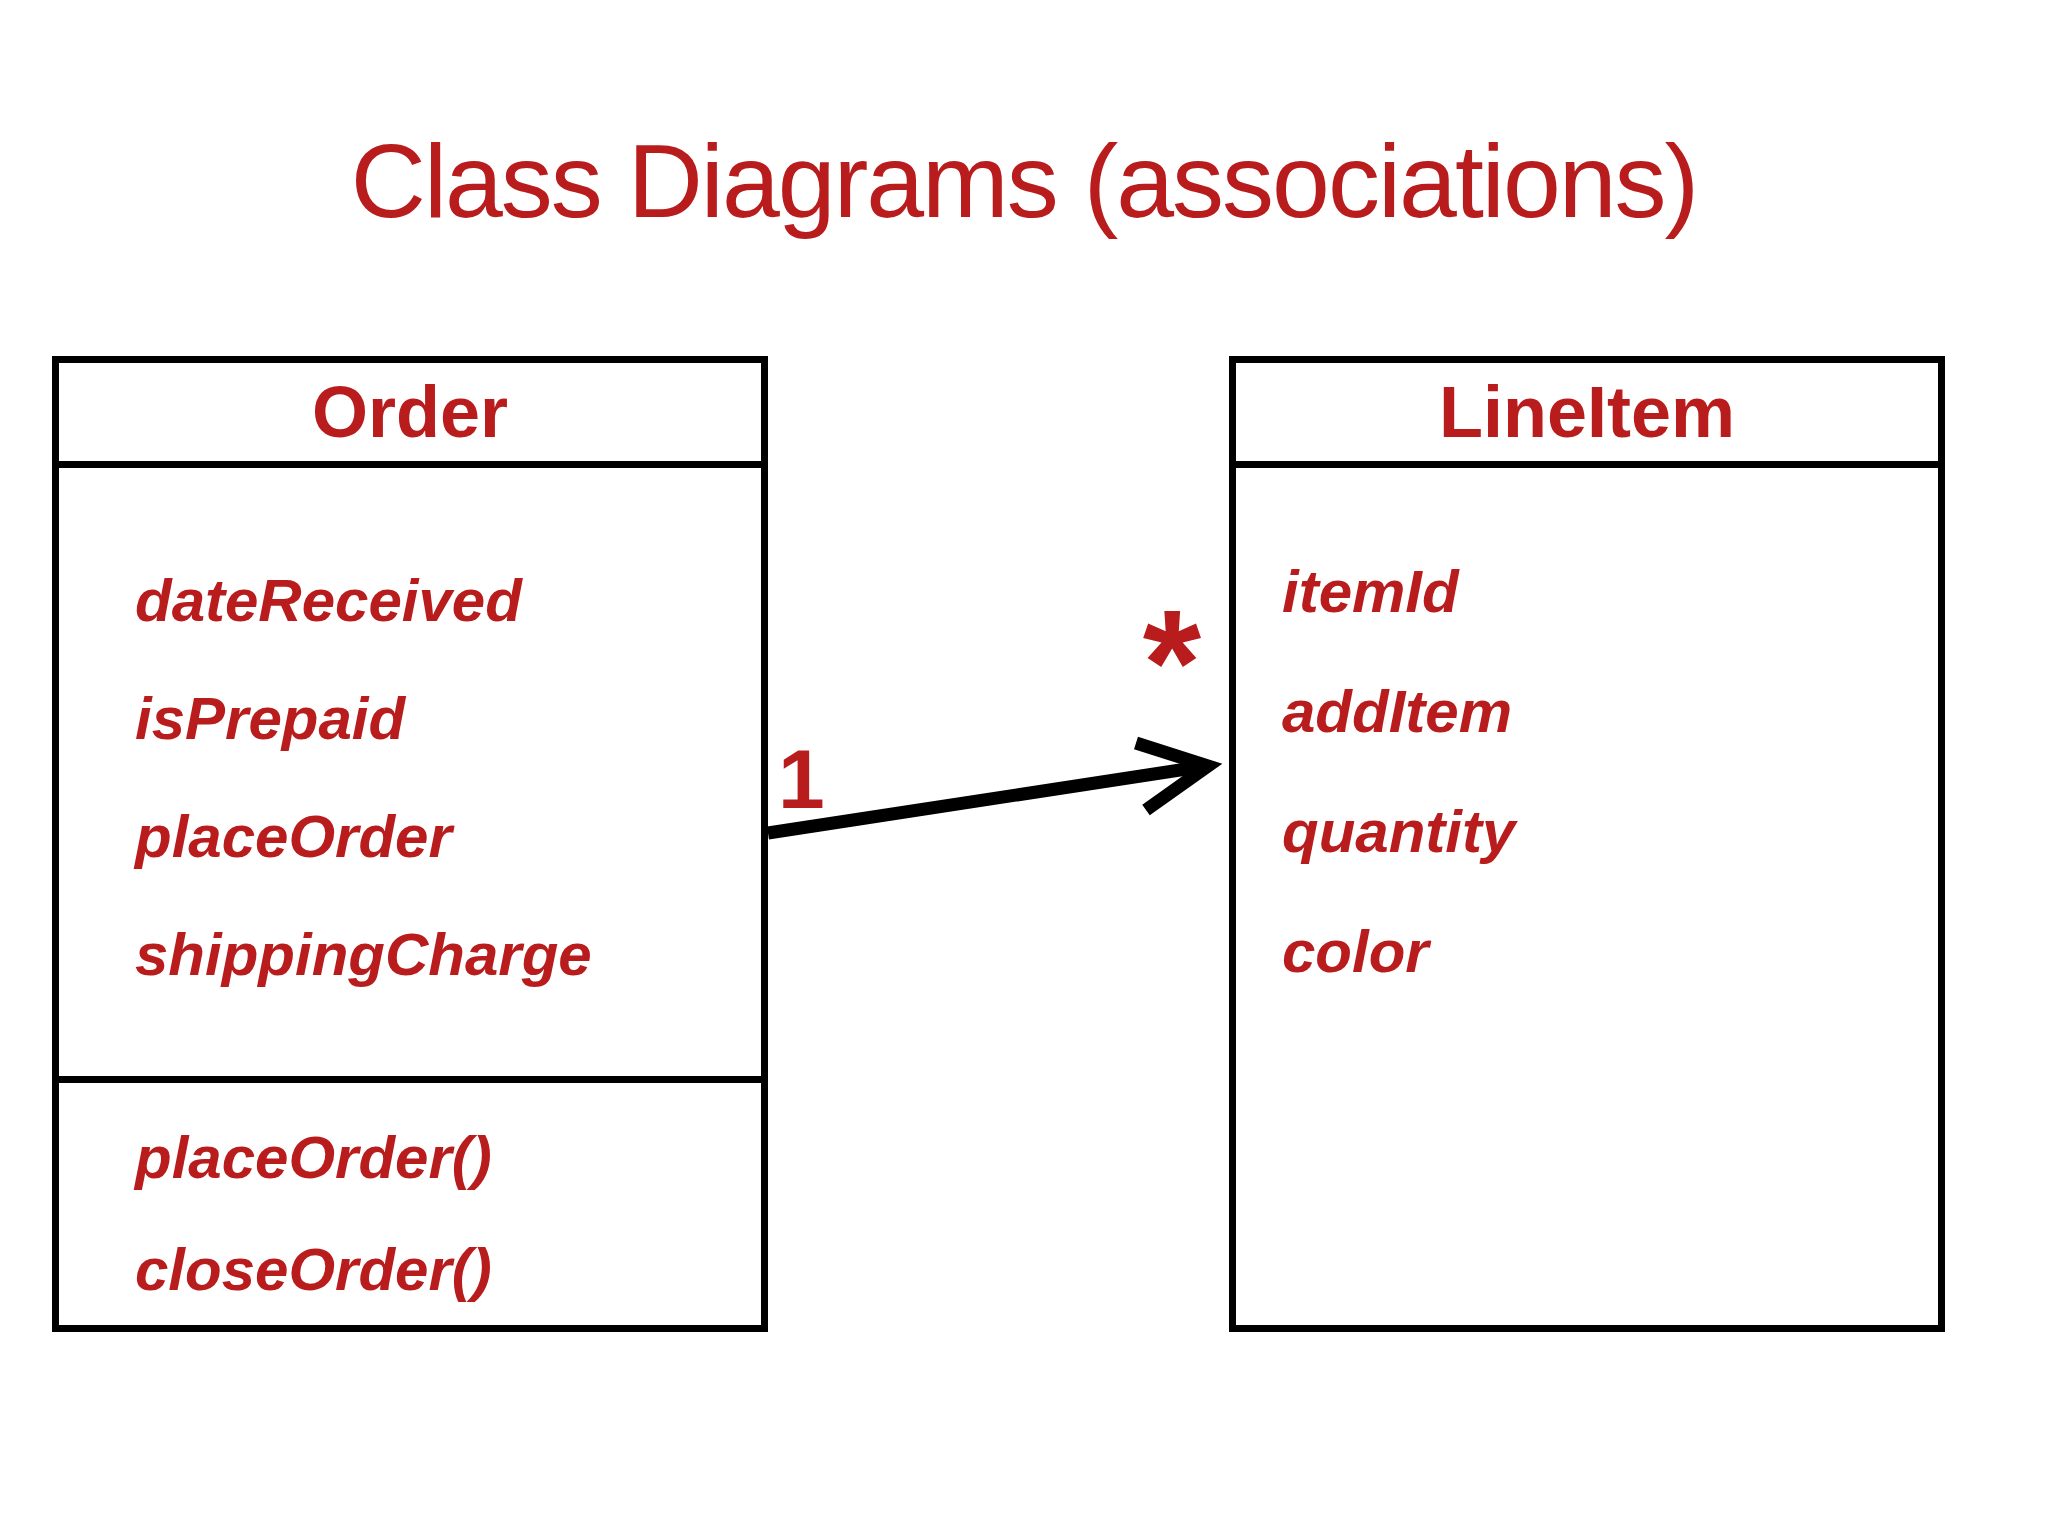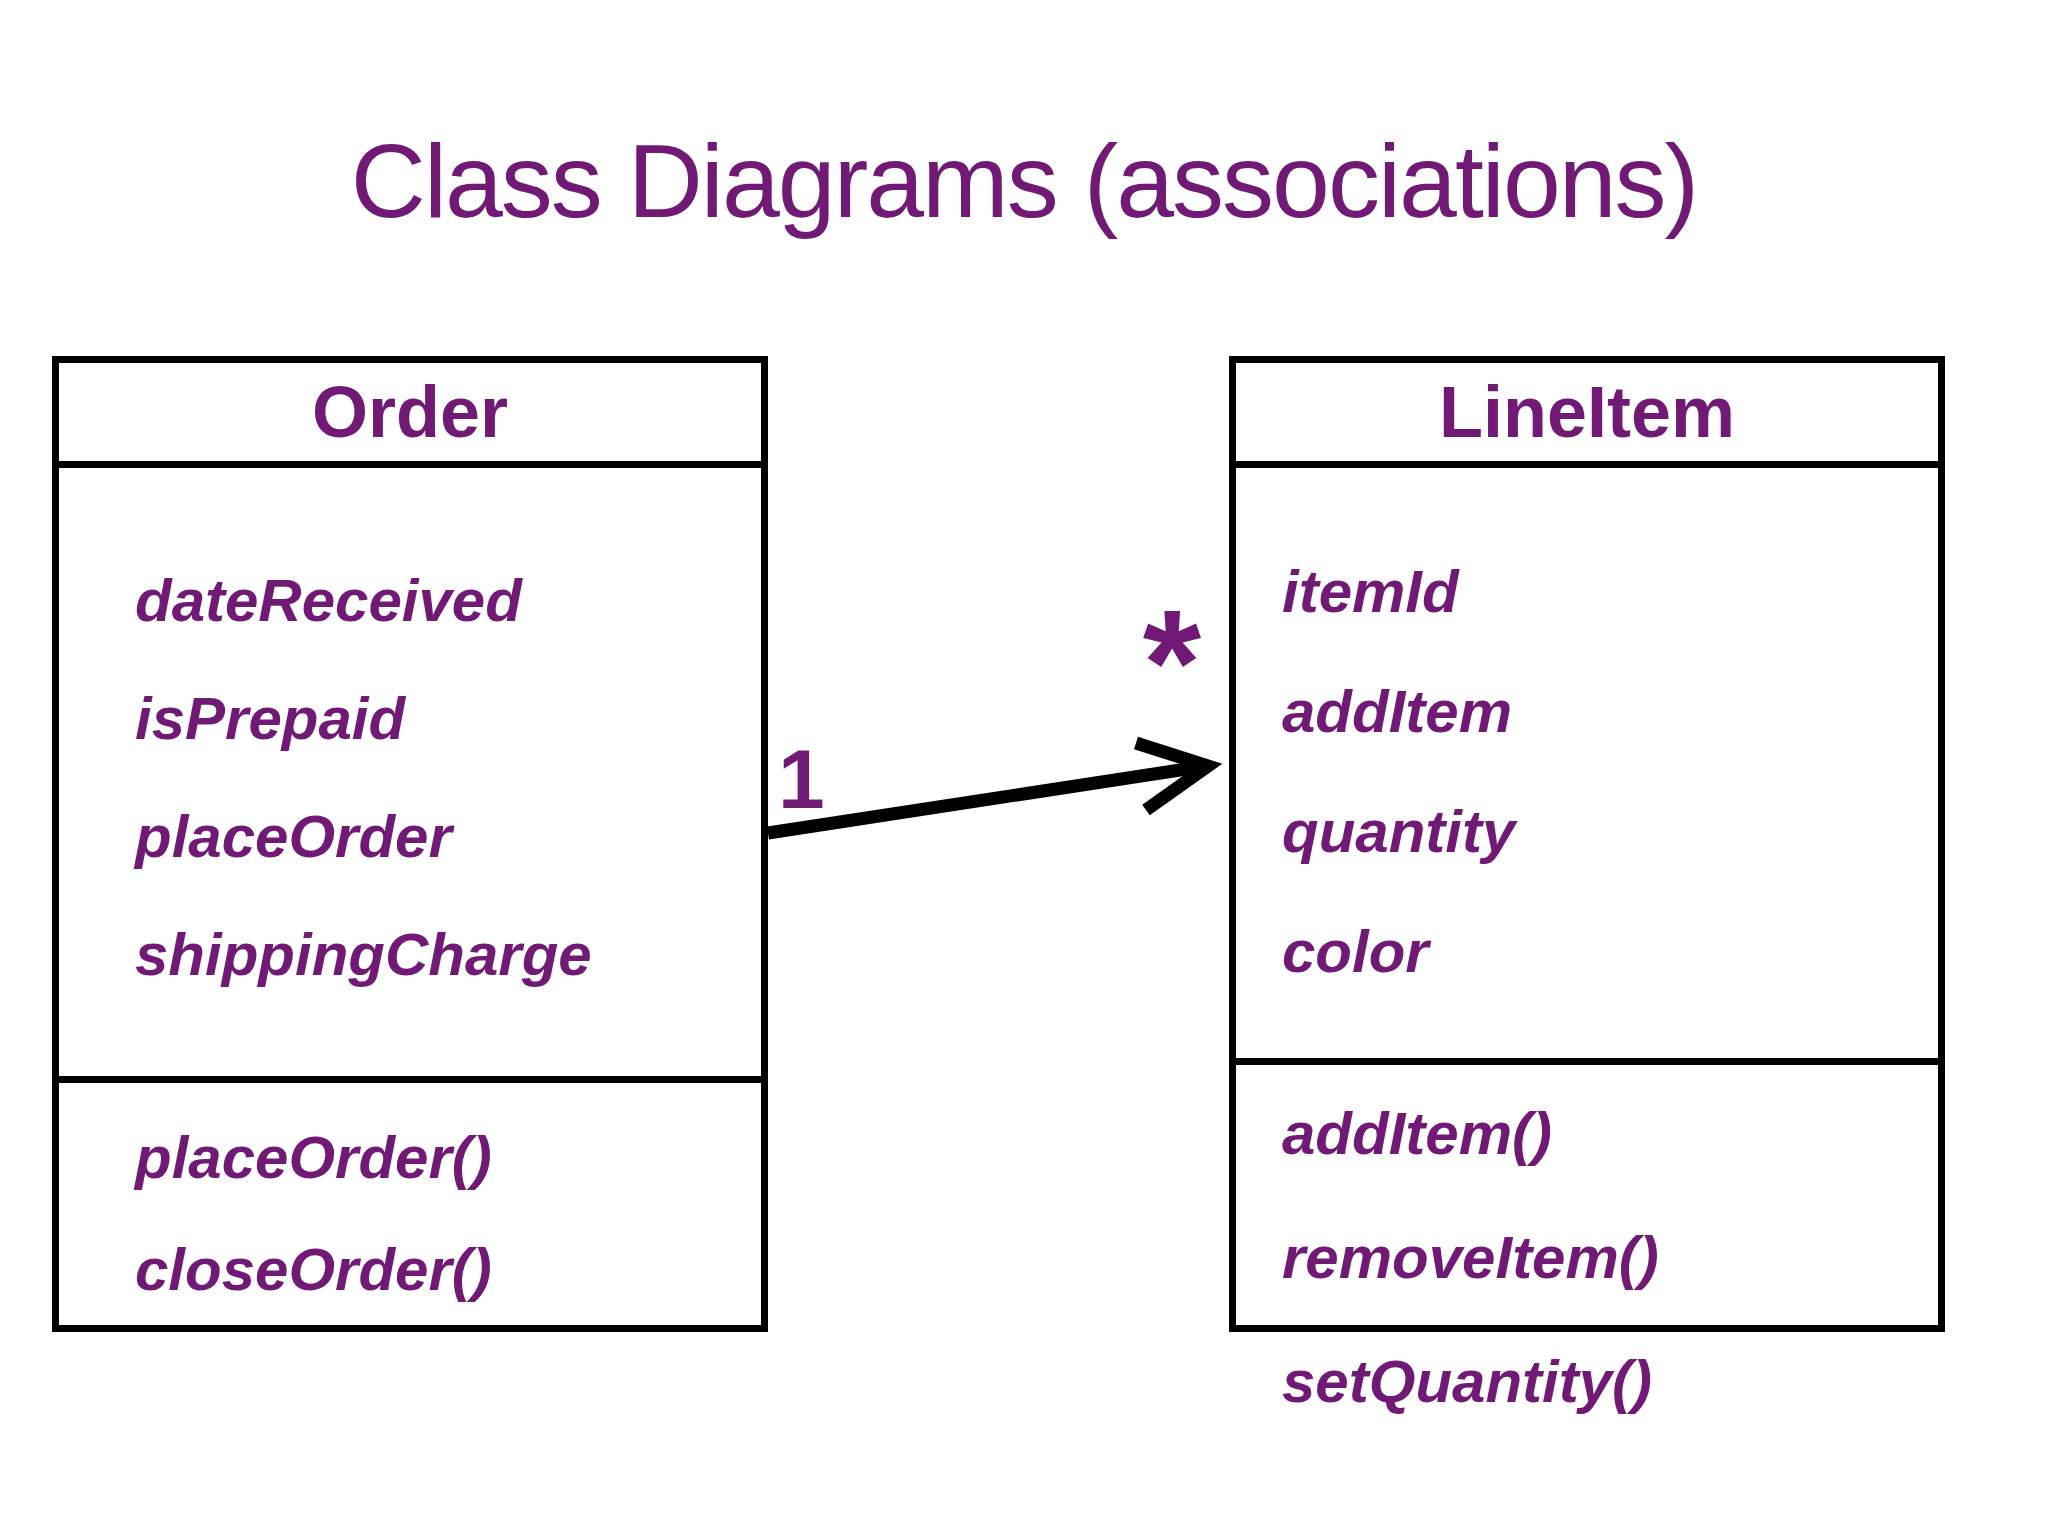--- a/index.html
+++ b/index.html
@@ -5,21 +5,21 @@
   html, body {
     margin: 0;
     padding: 0;
     background: #ffffff;
   }
   .canvas {
     position: relative;
     width: 2048px;
     height: 1536px;
     background: #ffffff;
-    color: #701a75;
+    color: #b91c1c;
     font-family: "Liberation Sans", sans-serif;
     overflow: hidden;
   }
   .slide-title {
     position: absolute;
     left: 0;
     right: 0;
     top: 122px;
     text-align: center;
     font-size: 104px;
@@ -134,25 +134,20 @@
   </div>
 
   <div class="uml-class lineitem">
     <div class="uml-class-name">LineItem</div>
     <div class="uml-attributes">
         <div class="member">itemId</div>
         <div class="member">addItem</div>
         <div class="member">quantity</div>
         <div class="member">color</div>
       </div>
-    <div class="uml-methods">
-        <div class="member">addItem()</div>
-        <div class="member">removeItem()</div>
-        <div class="member">setQuantity()</div>
-      </div>
   </div>
 
   <svg class="assoc-svg" viewBox="0 0 2048 1536">
     <line x1="768" y1="833" x2="1206" y2="766"></line>
     <polyline points="1136,743 1208,766 1146,810"></polyline>
   </svg>
 
   <div class="mult-label mult-one">1</div>
 
   <div class="mult-label mult-many">*</div>

